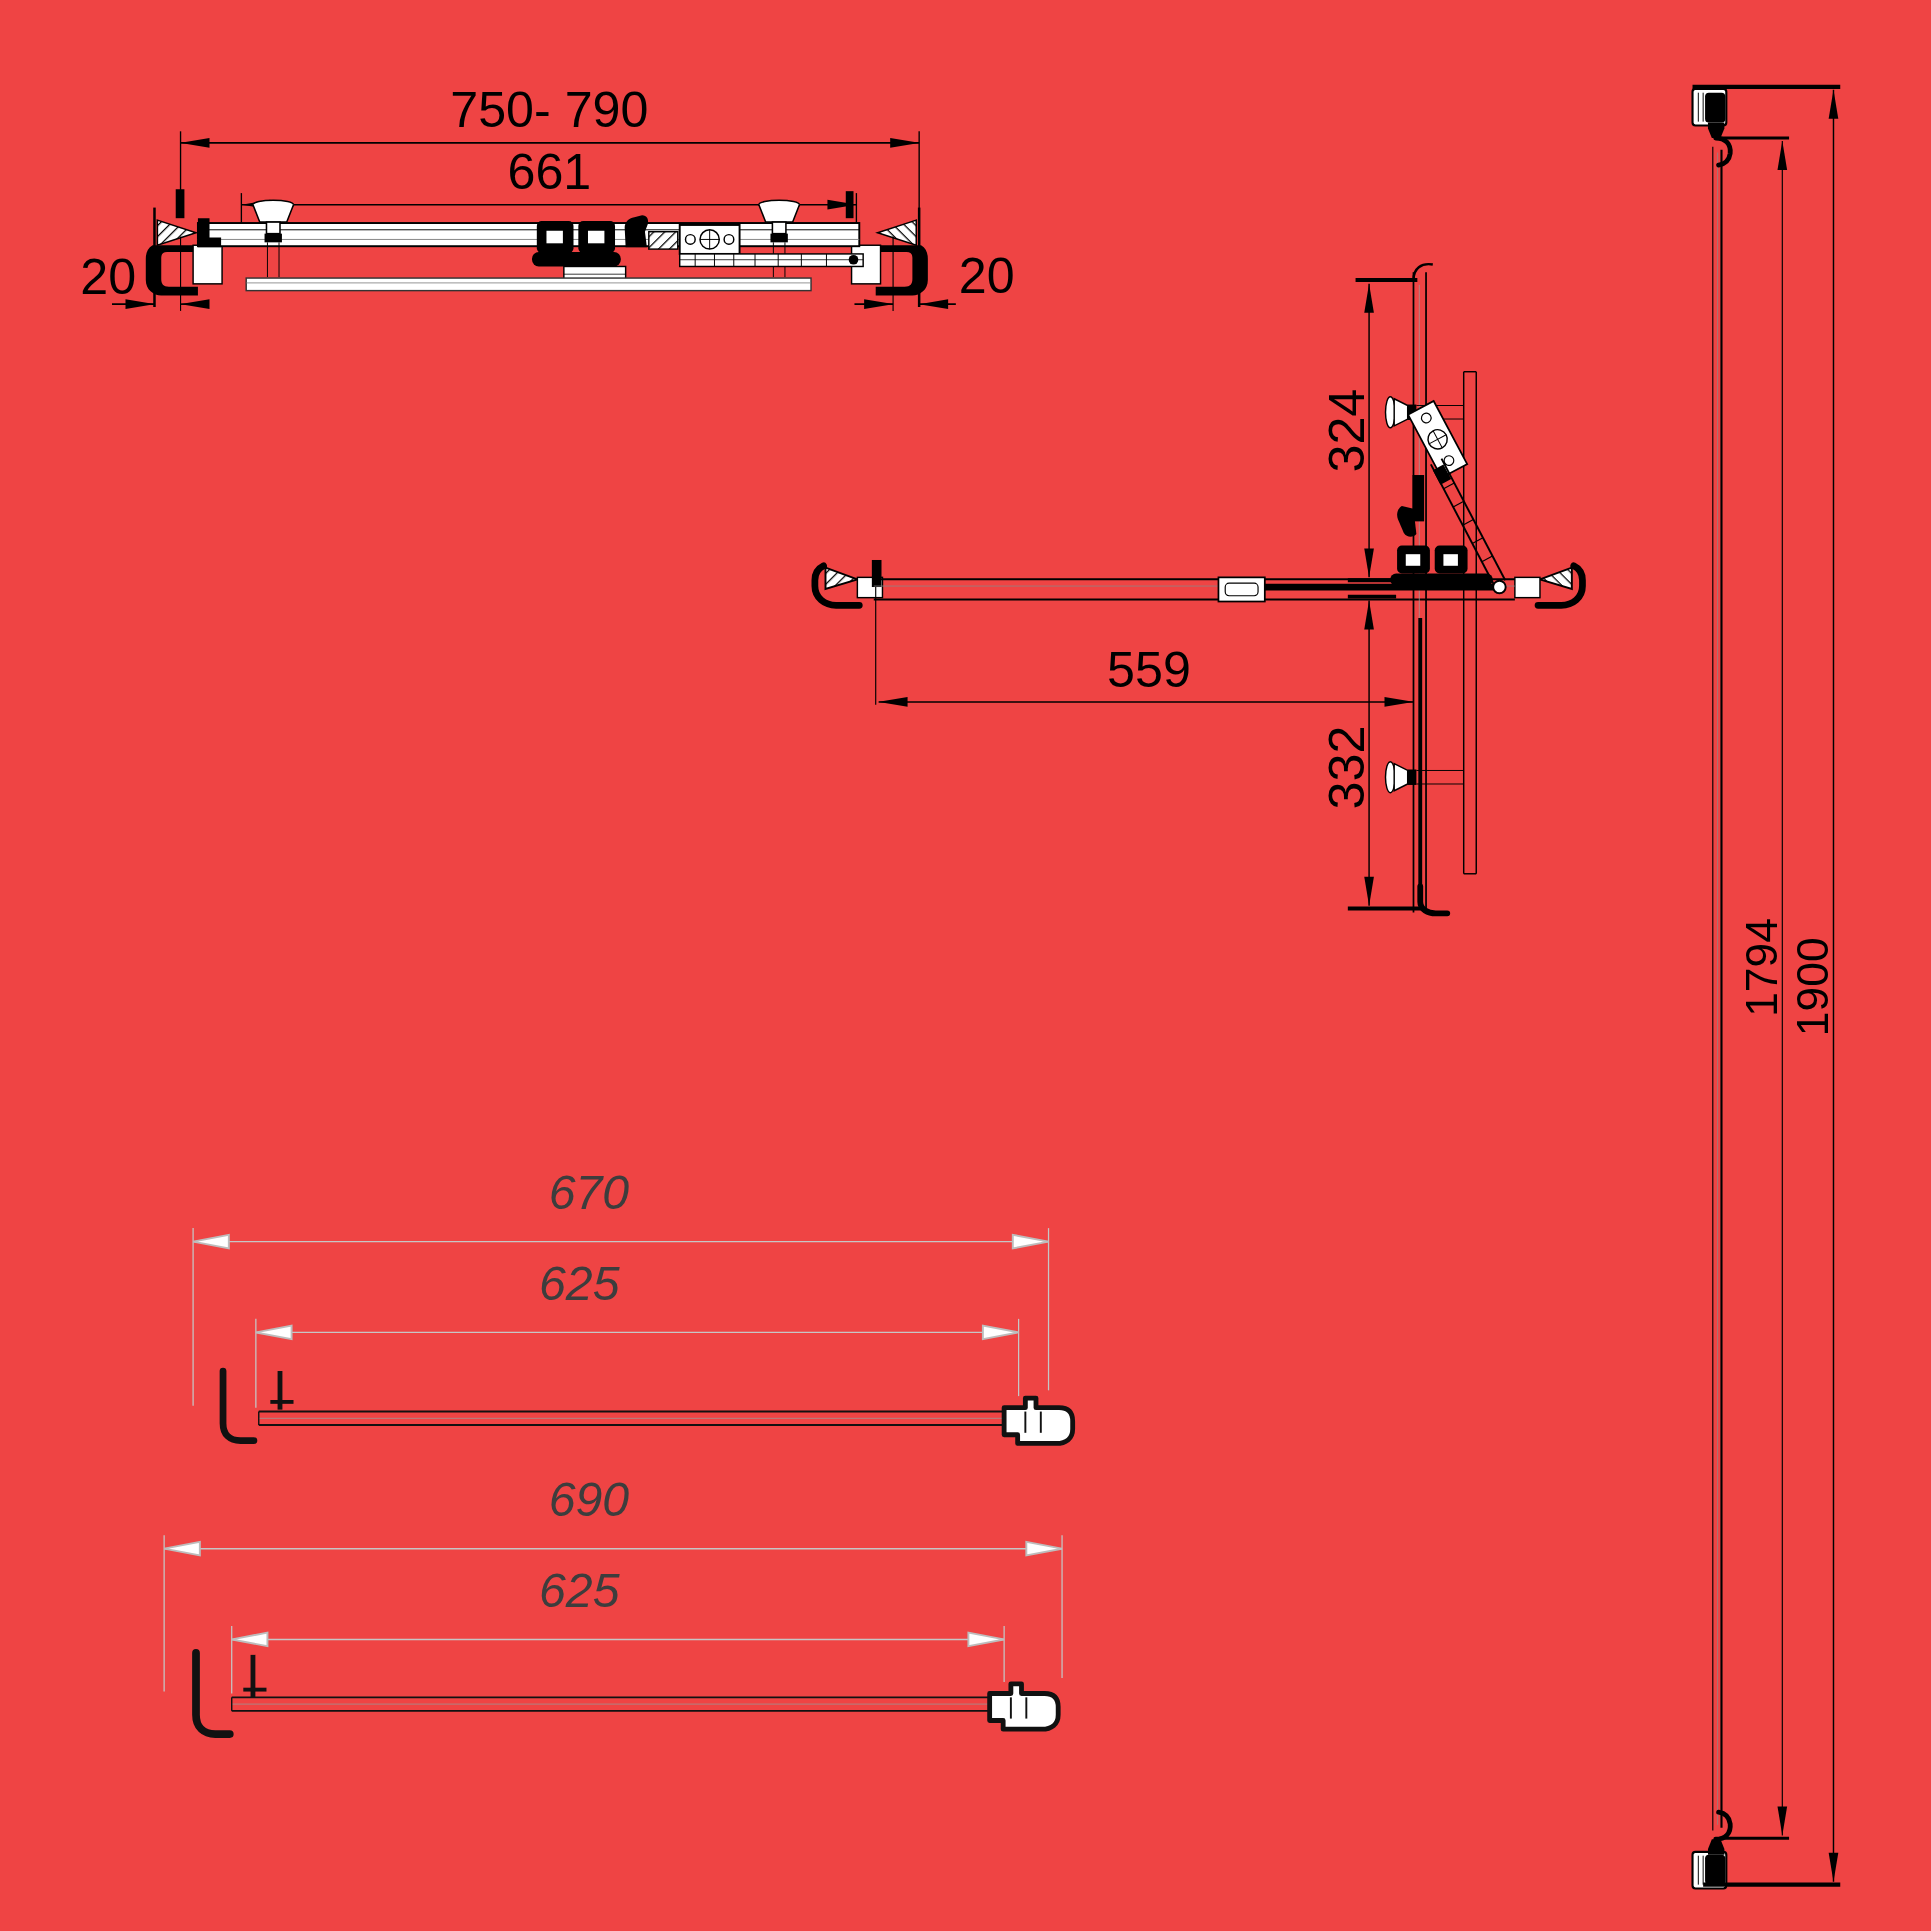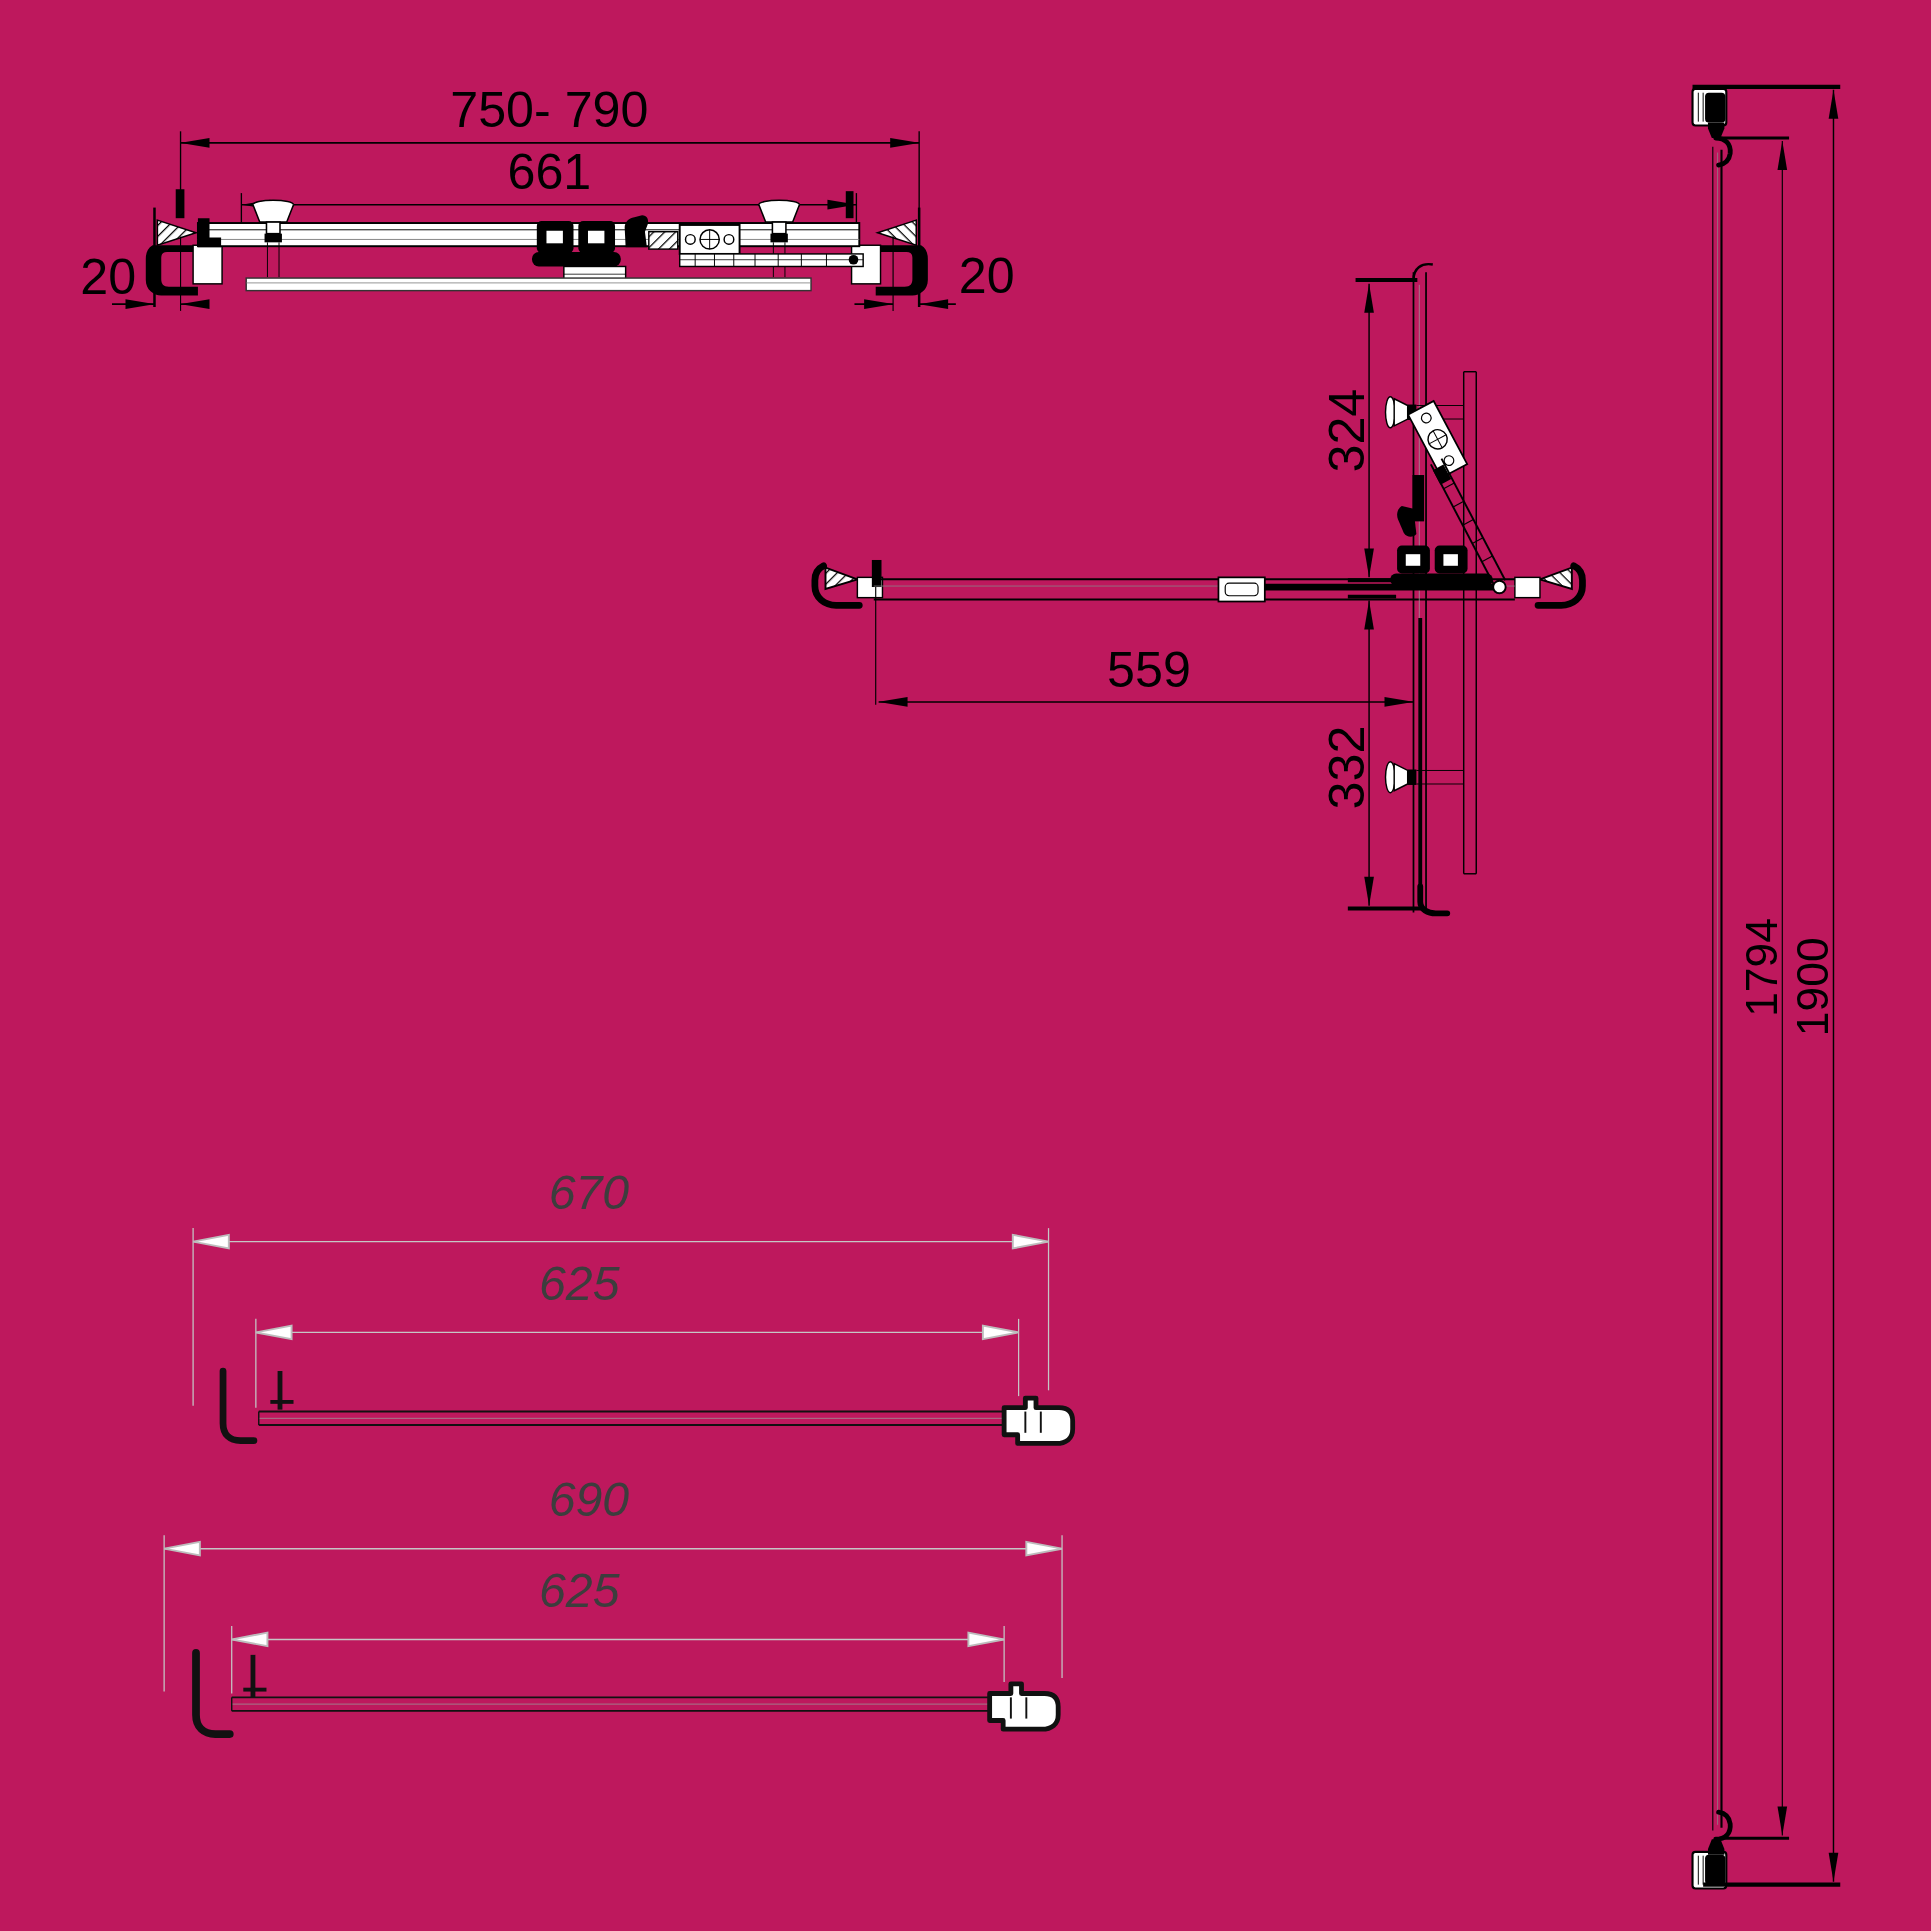--- a/index.html
+++ b/index.html
@@ -1,16 +1,16 @@
 <!DOCTYPE html>
 <html><head>
 <meta charset="utf-8">
 <style>
   html,body{margin:0;padding:0;background:#ffffff;}
-  .canvas{width:1931px;height:1931px;background:#be185d;position:relative;font-family:"Liberation Sans",sans-serif;}
+  .canvas{width:1931px;height:1931px;background:#ef4444;position:relative;font-family:"Liberation Sans",sans-serif;}
   svg{display:block;}
   text{font-family:"Liberation Sans","DejaVu Sans",sans-serif;}
   .dim-num{font-size:52px;fill:#000000;}
   .dim-num-gray{font-size:50px;fill:#3d3d3d;font-style:italic;}
 </style>
 </head>
 <body>
 
 <div class="canvas">
 <svg viewBox="0 0 2000 2000" width="1931" height="1931">

